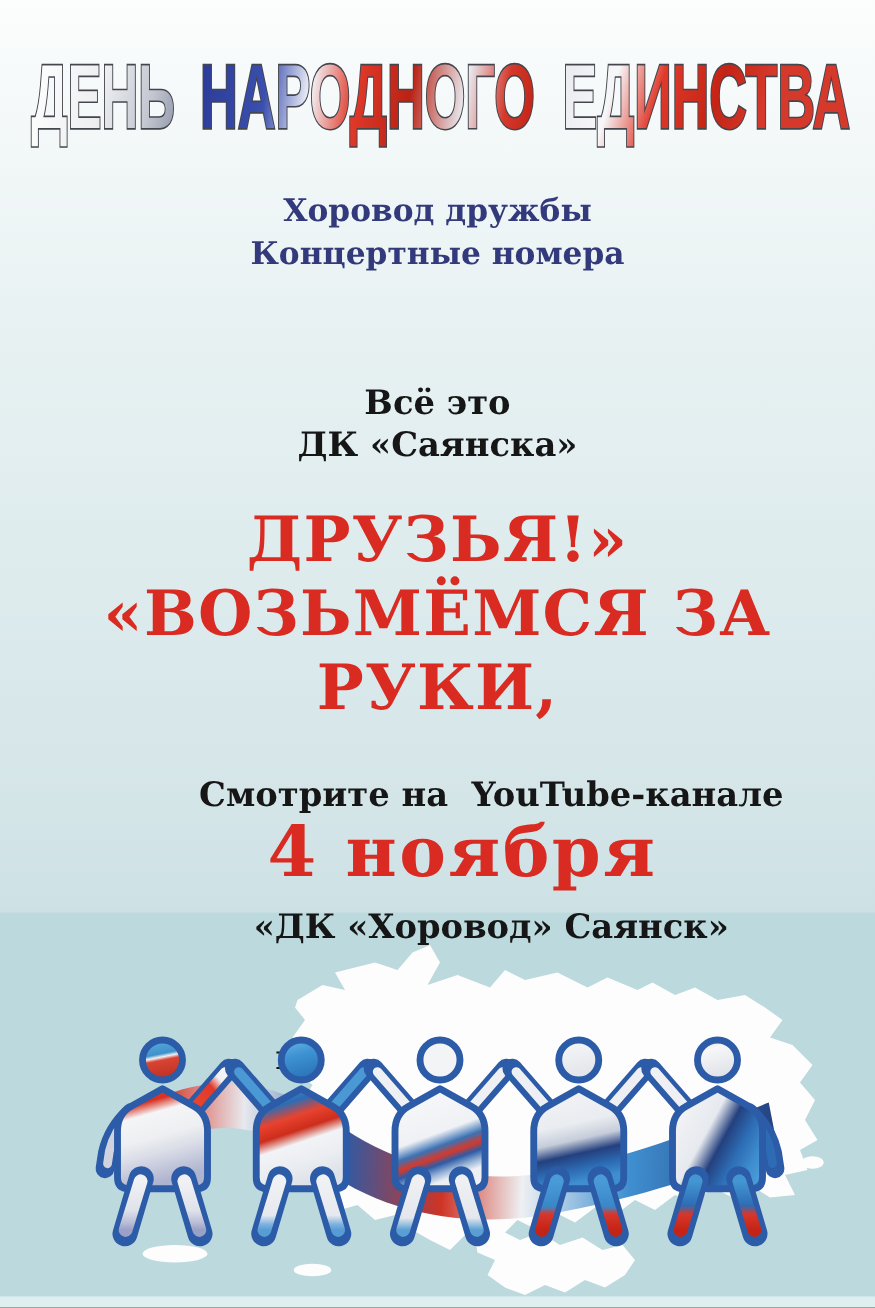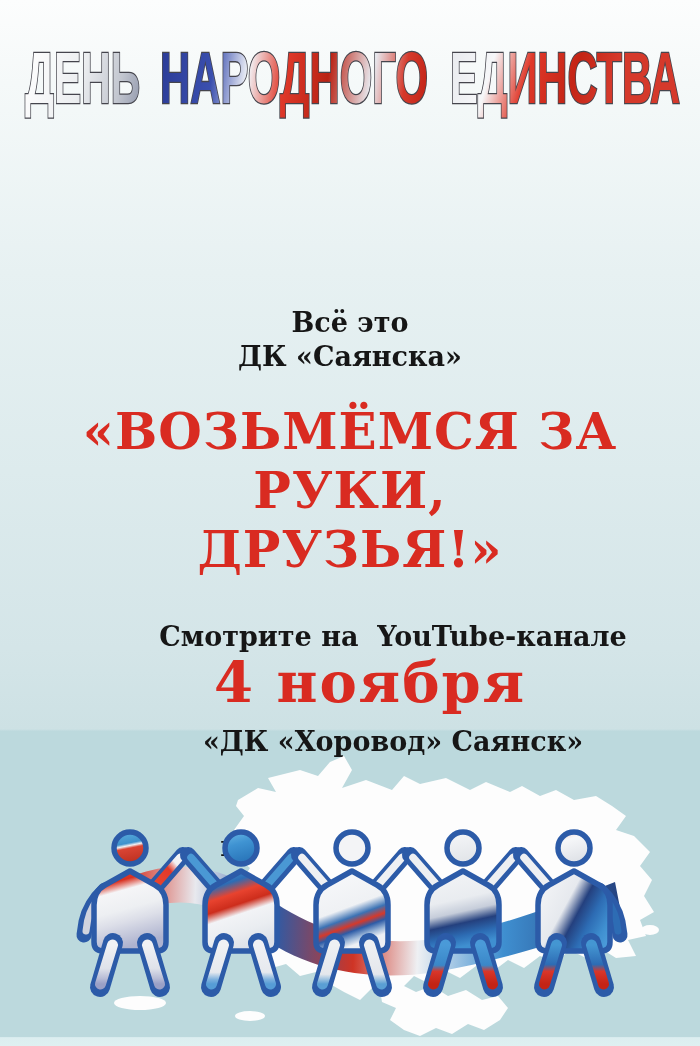--- a/index.html
+++ b/index.html
@@ -59,30 +59,32 @@
       </linearGradient>
     </defs>
     <g transform="scale(1,1.3)">
       <text x="25" y="79" textLength="115" lengthAdjust="spacingAndGlyphs" fill="url(#gDen)">ДЕНЬ</text>
       <text x="160" y="79" textLength="268" lengthAdjust="spacingAndGlyphs" fill="url(#gNarod)">НАРОДНОГО</text>
       <text x="450" y="79" textLength="230" lengthAdjust="spacingAndGlyphs" fill="url(#gEdin)">ЕДИНСТВА</text>
     </g>
   </svg>
 
   <div class="txt program">
+    <div>Хоровод дружбы</div>
+    <div>Концертные номера</div>
   </div>
 
   <div class="txt intro">
     <div>Всё это</div>
     <div>ДК «Саянска»</div>
   </div>
 
   <div class="txt headline">
+    <div>ДРУЗЬЯ!»</div>
     <div>«ВОЗЬМЁМСЯ ЗА РУКИ,</div>
-    <div>ДРУЗЬЯ!»</div>
   </div>
 
   <div class="txt watch">
     <div>Смотрите на  YouTube-канале</div>
     <div>«ДК «Хоровод» Саянск»</div>
     <div>и в социальных сетях</div>
   </div>
 
   <div class="txt date">4 ноября</div>
 

